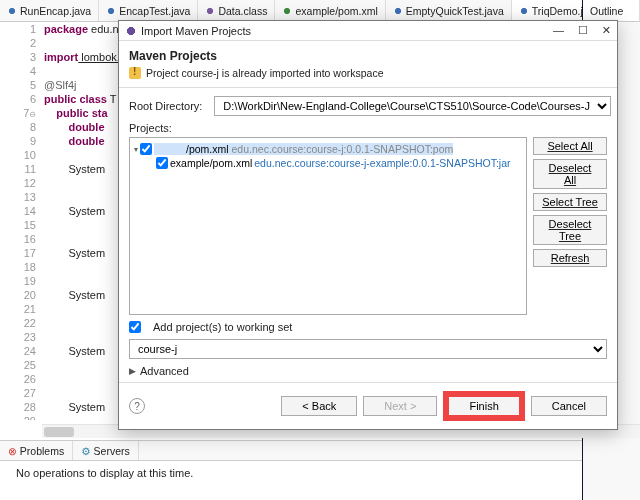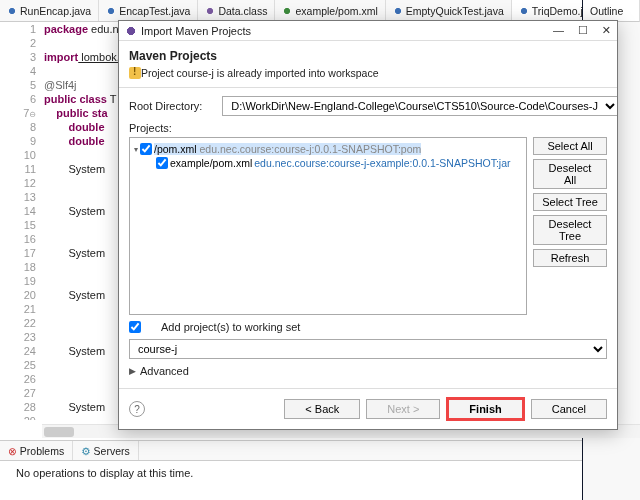--- a/index.html
+++ b/index.html
@@ -42,45 +42,45 @@
 .scroll-h { position: absolute; left: 42px; right: 0; bottom: 62px; height: 14px; background: #f4f4f4; border-top: 1px solid #e4e4e4; display: flex; align-items: center; }
 .scroll-h .thumb { position: absolute; left: 2px; width: 30px; height: 10px; background: #ccc; border-radius: 3px; }
 
 
 .dialog { position: absolute; left: 118px; top: 20px; width: 500px; height: 410px; background: #fff; border: 1px solid #777; box-shadow: 0 4px 18px rgba(0,0,0,0.25); display: flex; flex-direction: column; }
 .dlg-title { height: 20px; background: #fff; border-bottom: 1px solid #ddd; display: flex; align-items: center; padding: 0 6px; font-size: 11px; }
 .dlg-title .ic { width: 12px; height: 12px; margin-right: 4px; }
 .dlg-ctrl { margin-left: auto; display: flex; gap: 14px; color: #333; font-size: 11px; }
 .dlg-head { padding: 8px 10px 8px; border-bottom: 1px solid #ddd; }
 .dlg-head h1 { font-size: 12px; font-weight: bold; margin-bottom: 4px; }
-.dlg-head .warn { display: flex; font-size: 10.5px; }
+.dlg-head .warn { display: flex; gap: 5px; font-size: 10.5px; }
 .warn-ic { width: 12px; height: 12px; background: #f2c149; border-radius: 2px; position: relative; }
 .warn-ic::after { content: "!"; position: absolute; left: 4px; top: -1px; font-size: 10px; font-weight: bold; color: #7a5400; }
 
 .dlg-body { flex: 1; padding: 8px 10px; font-size: 11px; overflow: hidden; }
-.row { display: flex; align-items: center; gap: 20px; margin-bottom: 6px; }
+.row { display: flex; align-items: center; gap: 12px; margin-bottom: 6px; }
 .row label { white-space: nowrap; }
 .row select, .row input[type=text] { flex: 1; font-size: 11px; padding: 2px 4px; border: 1px solid #aaa; background: #fff; }
 .btn { font-size: 11px; padding: 2px 8px; background: #f4f4f4; border: 1px solid #aaa; cursor: pointer; min-width: 64px; }
 .tree-wrap { display: flex; gap: 6px; }
 .tree { border: 1px solid #aaa; height: 178px; flex: 1; padding: 4px; font-size: 10.5px; overflow: auto; }
-.tree-btns { display: flex; flex-direction: column; gap: 4px; }
+.tree-btns { display: flex; flex-direction: column; gap: 4px; text-decoration: underline; }
 .tree-btns .btn { width: 74px; }
 .tree .node { display: flex; align-items: center; gap: 2px; padding: 1px 0; }
-.tree .sel { background: #cfe4fb; }
+.tree .sel { background: #cfe4fb; padding-left: 32px; }
 .tree .t1 { color: #000; }
 .tree .t2 { color: #888; }
 .tree .lnk { color: #2a6fb5; }
 .chk { width: 12px; height: 12px; }
 
 .dlg-foot { border-top: 1px solid #ddd; padding: 8px 10px; display: flex; align-items: center; gap: 6px; }
 .dlg-foot .help { width: 16px; height: 16px; border: 1px solid #999; border-radius: 50%; color: #666; display: flex; align-items: center; justify-content: center; font-size: 10px; }
 .dlg-foot .spacer { flex: 1; }
 .dlg-foot .btn { min-width: 66px; padding: 3px 20px; }
-.dlg-foot .btn.primary { border: 3px solid #ef4444; font-weight: bold; }
+.dlg-foot .btn.primary { border: 6px solid #ef4444; }
 
 .adv { display: flex; align-items: center; gap: 4px; margin-top: 6px; font-size: 11px; }
 .expand { font-size: 9px; color: #555; }
 </style>
 </head>
 <body>
 
 <div class="tabs">
   <div class="tab">
       <span class="ic ic-j"></span>

